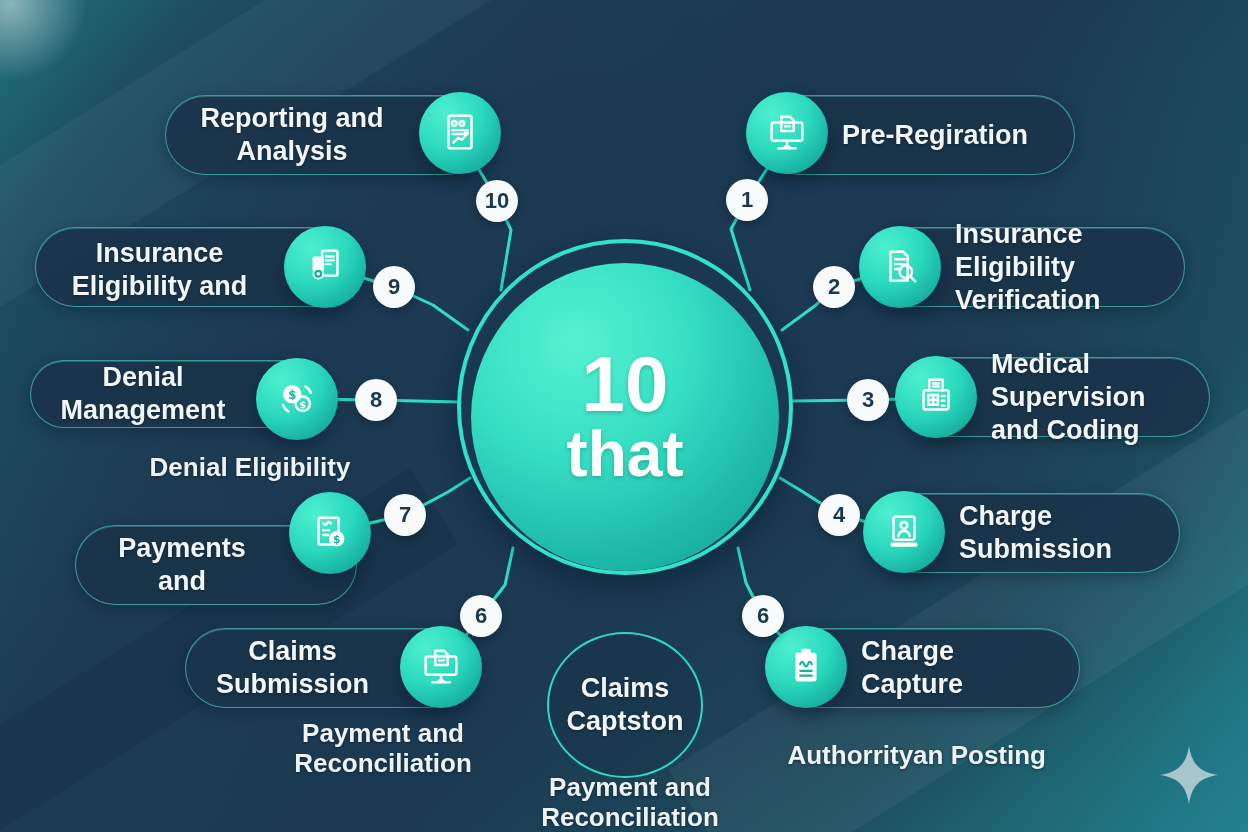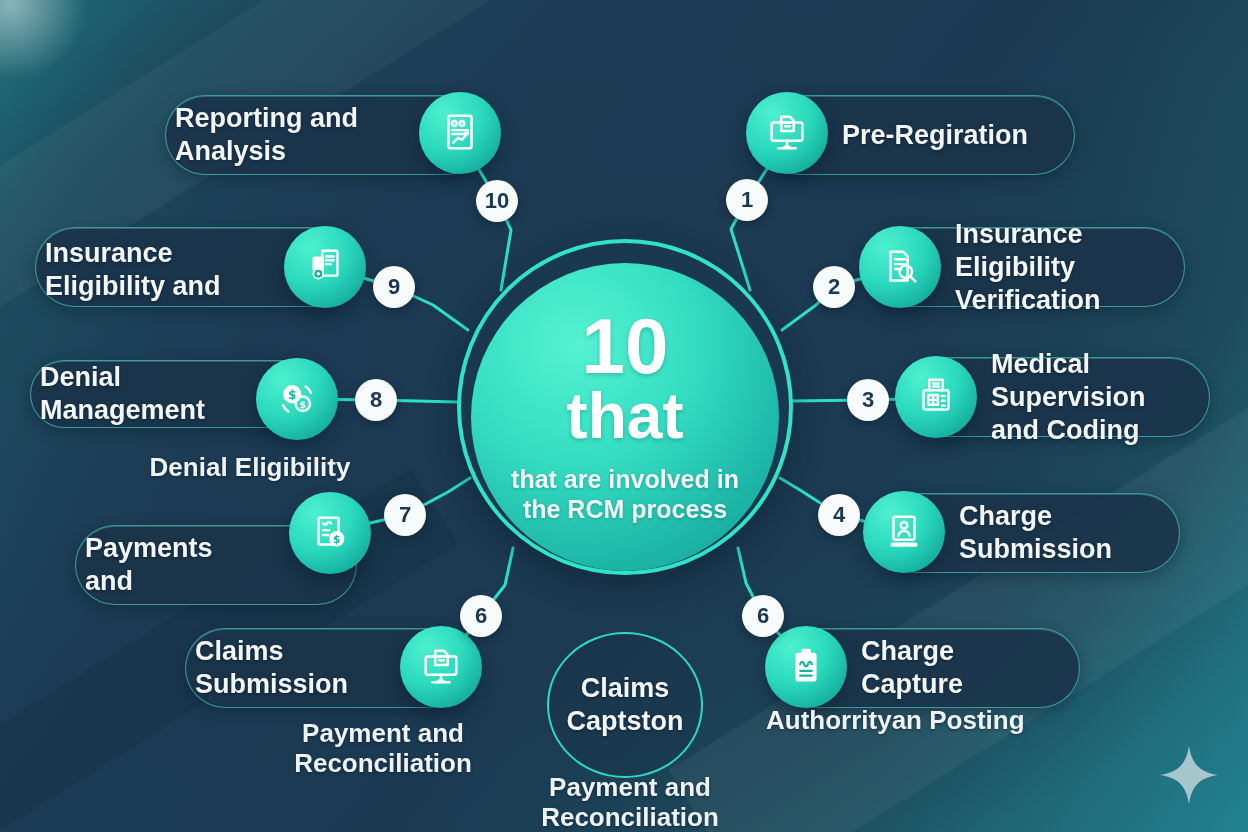--- a/index.html
+++ b/index.html
@@ -22,21 +22,21 @@
     position:absolute;inset:0;border-radius:999px;
     background:rgba(26,52,74,.92);
     border:1.6px solid rgba(80,224,204,.6);
     box-shadow:0 4px 14px rgba(8,24,38,.35), inset 0 1px 0 rgba(120,240,220,.25);
   }
   .label{
     position:absolute;top:50%;transform:translateY(-50%);
     color:#f2f6f7;font-weight:700;font-size:27px;line-height:33px;
     text-shadow:0 1px 3px rgba(5,20,32,.5);z-index:2;
   }
-  .label.align-r{text-align:left;}
+  .label.align-r{text-align:center;}
   .label.align-l{text-align:left;}
   .label.label-top{top:10px;transform:none;}
   .icon-circle{
     position:absolute;width:82px;height:82px;border-radius:50%;z-index:3;
     background:radial-gradient(circle at 32% 26%, #4df0cf 0%, #2bd9bd 45%, #12a89a 85%, #0e9a8e 100%);
     box-shadow:0 8px 16px rgba(8,26,40,.4);
     display:flex;align-items:center;justify-content:center;
   }
   .icon-circle svg{width:46px;height:46px;}
   .badge{
@@ -310,30 +310,26 @@
       <rect class="icon-fill" x="19" y="5" width="10" height="7" rx="2"></rect>
       <g class="icon-teal">
         <path d="M18 21c1-3 3-3 4 0s3 3 4 0 3-3 4 0"></path>
         <path d="M18 28h12M18 33h12"></path>
       </g>
     </svg>
   </div>
   <div class="badge" style="left:742px;top:595px;">
     <span>6</span>
   </div>
-  <div class="caption" style="left:766px;top:705px;width:280px;">Authorrityan Posting</div>
+  <div class="caption" style="left:766px;top:740px;width:280px;text-align:right;">Authorrityan Posting</div>
 
   <div class="center-ring"></div>
   <div class="center-inner">
     <div class="big-number">10</div>
     <div class="word">that</div>
-    <div class="subtitle">
-      <div>that are involved in</div>
-      <div>the RCM process</div>
-    </div>
   </div>
 
   <div class="bottom-ellipse">
     <div class="label">
       <div>Claims</div>
       <div>Captston</div>
     </div>
   </div>
   <div class="caption center" style="left:460px;top:772px;width:340px;">Payment and Reconciliation</div>
 

